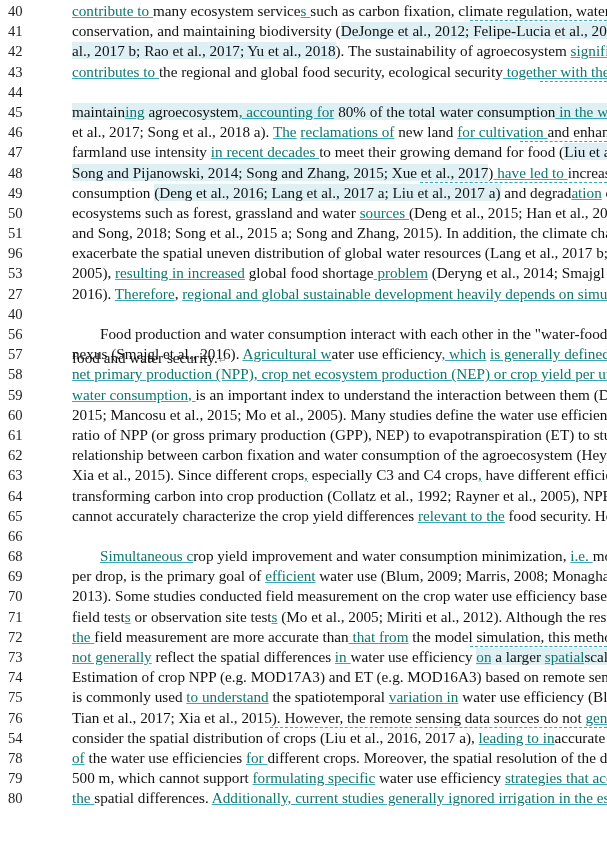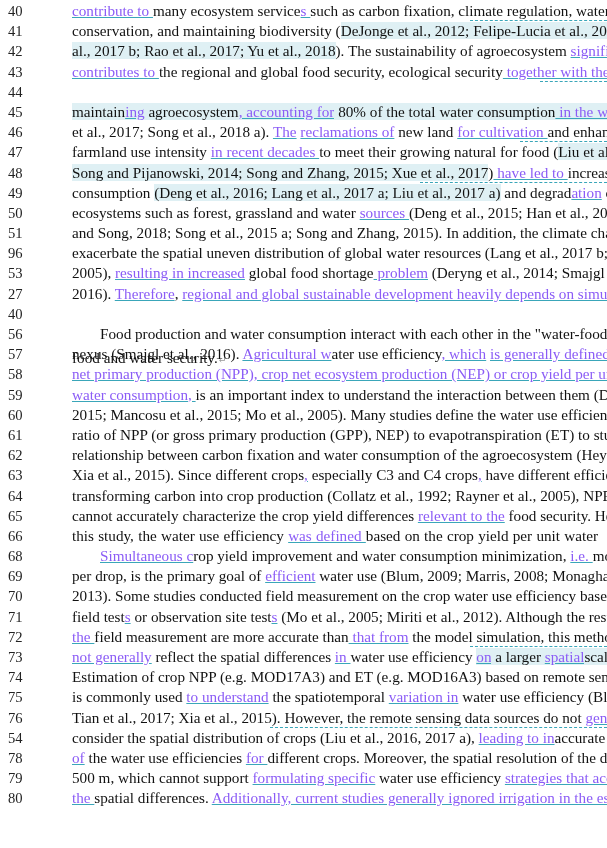--- a/index.html
+++ b/index.html
@@ -4,21 +4,21 @@
 <style>
   html,body{margin:0;padding:0;background:#ffffff;}
   body{width:607px;height:848px;overflow:hidden;position:relative;
        font-family:"Liberation Serif","DejaVu Serif",serif;font-size:15.2px;color:#111;}
   .doc{position:absolute;left:0;top:1px;width:539px;text-decoration:underline;}
   .line{position:relative;height:20.2px;line-height:20.2px;white-space:nowrap;}
   .ln{position:absolute;left:8px;top:0;width:24px;color:#222;font-size:14.6px;}
   .txt{position:absolute;left:72px;top:0;width:526px;text-align:justify;text-align-last:justify;white-space:nowrap;}
   .txt.last{text-align-last:left;margin-top:44px;}
   .seg{}
-  .ins{color:#8b5cf6;text-decoration:underline;text-decoration-color:#3aa6b9;}
+  .ins{color:#0f766e;text-decoration:underline;text-decoration-color:#3aa6b9;}
   .hl{background:#dff0f4;}
   .para{color:#999;font-size:11px;}
   .dash{position:absolute;height:0;border-top:1px dashed #3aa6b9;}
 </style>
 </head>
 <body>
 
 <div class="doc" id="doc">
     <div class="line">
       <span class="ln">40</span>
@@ -45,21 +45,21 @@
       <span class="ln">45</span>
       <span class="txt"><span class="seg hl">maintain</span><span class="seg ins hl">ing</span><span class="seg hl"> agroecosystem</span><span class="seg ins hl">, accounting for</span><span class="seg hl"> 80% of the total water consumption</span><span class="seg ins hl"> in the world </span></span>
     </div>
     <div class="line">
       <span class="ln">46</span>
       <span class="txt"><span class="seg ">et al., 2017; Song et al., 2018 a). </span><span class="seg ins">The</span><span class="seg "> </span><span class="seg ins">reclamations of</span><span class="seg "> new land </span><span class="seg ins">for cultivation </span><span class="seg ">and enhanced</span></span>
       <div class="dash" style="left: 520px; width: 87px; top: 19px;"></div>
     </div>
     <div class="line">
       <span class="ln">47</span>
-      <span class="txt"><span class="seg ">farmland use intensity </span><span class="seg ins">in recent decades </span><span class="seg ">to meet their growing natural for food (</span><span class="seg hl">Liu et al., 2016;</span></span>
+      <span class="txt"><span class="seg ">farmland use intensity </span><span class="seg ins">in recent decades </span><span class="seg ">to meet their growing demand for food (</span><span class="seg hl">Liu et al., 2016;</span></span>
     </div>
     <div class="line">
       <span class="ln">48</span>
       <span class="txt"><span class="seg hl">Song and Pijanowski, 2014; Song and Zhang, 2015; Xue et al., 2017</span><span class="seg ">)</span><span class="seg ins"> have led to </span><span class="seg ">increase</span></span>
       <div class="dash" style="left: 420px; width: 187px; top: 19px;"></div>
     </div>
     <div class="line">
       <span class="ln">49</span>
       <span class="txt"><span class="seg ">consumption </span><span class="seg hl">(Deng et al., 2016; Lang et al., 2017 a; Liu et al., 2017 a)</span><span class="seg "> and degrad</span><span class="seg ins">ation</span><span class="seg "> of natural</span></span>
     </div>
@@ -122,21 +122,20 @@
     <div class="line">
       <span class="ln">64</span>
       <span class="txt"><span class="seg ">transforming carbon into crop production (Collatz et al., 1992; Rayner et al., 2005), NPP or NEP</span></span>
     </div>
     <div class="line">
       <span class="ln">65</span>
       <span class="txt"><span class="seg ">cannot accurately characterize the crop yield differences </span><span class="seg ins">relevant to the</span><span class="seg "> food security. Hence, in</span></span>
     </div>
     <div class="line">
       <span class="ln">66</span>
-      <span class="txt"><span class="seg ">this study, the water use efficiency </span><span class="seg ins">was defined </span><span class="seg ">based on the crop yield per unit water</span></span>
     </div>
     <div class="line">
       <span class="ln">68</span>
       <span class="txt" style="text-indent: 28px;"><span class="seg ins">Simultaneous c</span><span class="seg ">rop yield improvement and water consumption minimization, </span><span class="seg ins">i.e. </span><span class="seg ">more crop</span></span>
     </div>
     <div class="line">
       <span class="ln">69</span>
       <span class="txt"><span class="seg ">per drop, is the primary goal of </span><span class="seg ins">efficient</span><span class="seg "> water use (Blum, 2009; Marris, 2008; Monaghan et al.,</span></span>
     </div>
     <div class="line">

